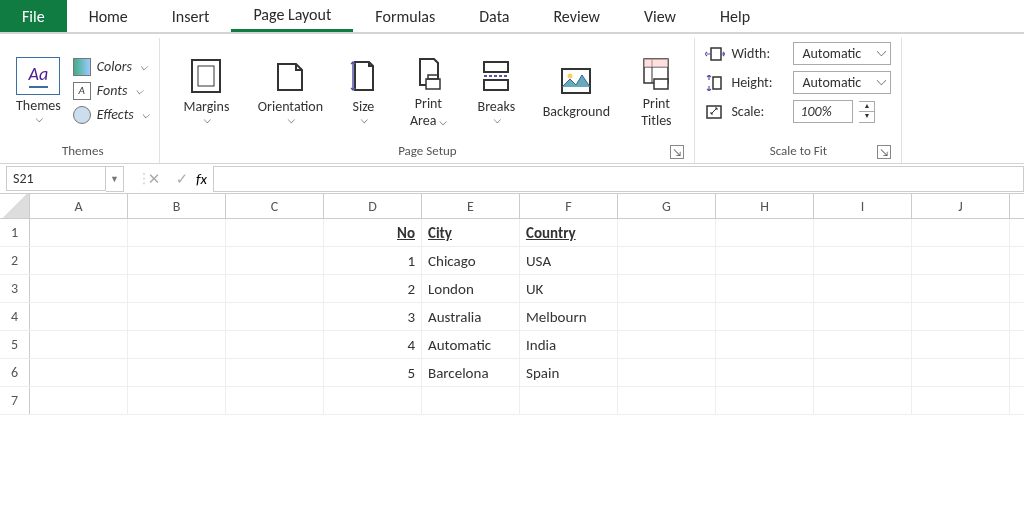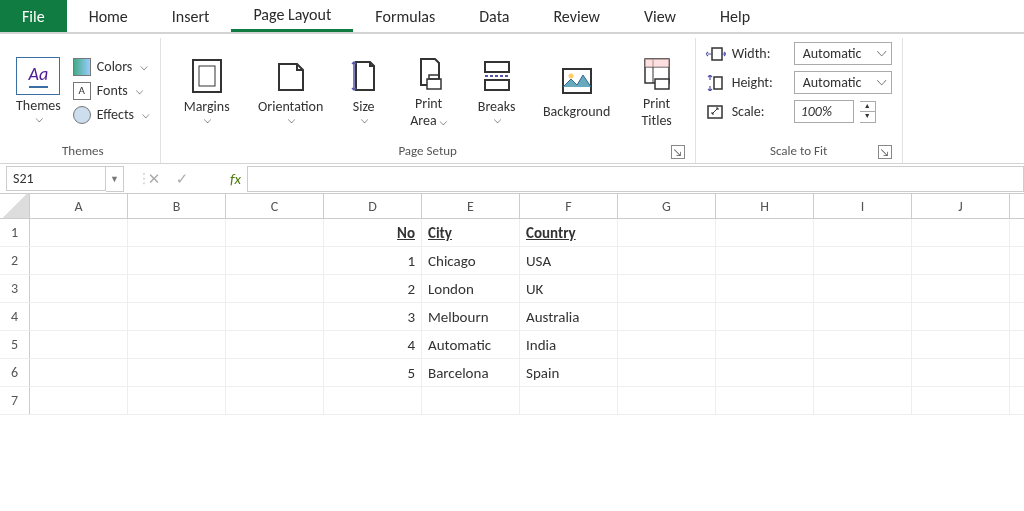--- a/index.html
+++ b/index.html
@@ -17,21 +17,21 @@
     .group-body { display: flex; align-items: center; gap: 12px; flex: 1; }
     .group-label-row { display: flex; justify-content: center; align-items: center; position: relative; height: 22px; }
     .group-label { font-size: 13px; color: #555; text-align: center; }
     .dialog-launcher { position: absolute; right: 0; bottom: 2px; width: 14px; height: 14px; border: 1px solid #888; display: flex; align-items: center; justify-content: center; font-size: 11px; color: #555; cursor: pointer; }
     
     
     .themes-main { display: flex; flex-direction: column; align-items: center; gap: 0; }
     .themes-icon { width: 44px; height: 38px; border: 1px solid #3a6ea5; display: flex; align-items: center; justify-content: center; font-size: 18px; color: #4c1d95; margin-bottom: 2px; font-style: italic; }
     .themes-icon-inner { border-bottom: 2px solid #3a6ea5; padding-bottom: 1px; }
     .themes-side { display: flex; flex-direction: column; gap: 6px; }
-    .themes-row { display: flex; align-items: center; gap: 6px; font-size: 14px; cursor: pointer; }
+    .themes-row { display: flex; align-items: center; gap: 6px; font-size: 14px; cursor: pointer; font-style: italic; }
     .sq-icon { width: 18px; height: 18px; border: 1px solid #777; display: inline-flex; align-items: center; justify-content: center; font-size: 11px; }
     .dd-arrow { font-size: 10px; margin-left: 2px; color: #555; }
     .vbtn-label { font-size: 14px; text-align: center; }
     
     
     .vbtn { display: flex; flex-direction: column; align-items: center; gap: 2px; cursor: pointer; width: 72px; }
     .vbtn svg { width: 40px; height: 40px; }
     .vbtn-label .dd-arrow { display: block; margin-top: -2px; }
     
     
@@ -44,21 +44,21 @@
     .spin { display: flex; flex-direction: column; border: 1px solid #aaa; border-left: 0; width: 16px; }
     .spin-btn { height: 10px; font-size: 7px; line-height: 8px; text-align: center; cursor: pointer; }
     .spin-btn:first-child { border-bottom: 1px solid #aaa; }
     
     
     .formula-bar { display: flex; align-items: center; height: 30px; border-bottom: 1px solid #ccc; background: #fff; padding-left: 6px; }
     .name-box { width: 100px; border: 1px solid #ccc; padding: 3px 6px; font-size: 14px; }
     .nb-dd { width: 18px; border: 1px solid #ccc; border-left: 0; height: 26px; display: flex; align-items: center; justify-content: center; font-size: 9px; color: #777; margin-right: 10px; }
     .fb-sep { width: 6px; color: #ccc; padding: 0 3px; }
     .fb-btn { width: 28px; text-align: center; color: #aaa; font-size: 15px; cursor: pointer; }
-    .fx-label { font-style: italic; font-size: 15px; color: #4d7c0f; margin-right: 6px; margin-left: 34px; }
+    .fx-label { font-style: italic; font-size: 15px; color: #000000; margin-right: 6px; }
     .formula-input { flex: 1; border: 1px solid #ccc; height: 26px; padding: 0 6px; }
     
     
     .grid-wrap { overflow: hidden; }
     .col-headers { display: flex; border-bottom: 1px solid #ccc; }
     .corner { width: 30px; height: 24px; background: linear-gradient(135deg, #fff 50%, #ddd 51%); border-right: 1px solid #ccc; }
     .col-header { width: 98px; height: 24px; border-right: 1px solid #ccc; display: flex; align-items: center; justify-content: center; font-size: 14px; color: #555; cursor: pointer; }
     .grid-row { display: flex; border-bottom: 1px solid #eee; height: 28px; }
     .row-header { width: 30px; border-right: 1px solid #ccc; display: flex; align-items: center; justify-content: center; font-size: 14px; color: #555; cursor: pointer; }
     .cell { width: 98px; height: 28px; border-right: 1px solid #eee; padding: 2px 6px; font-size: 15px; display: flex; align-items: center; cursor: cell; }
@@ -287,22 +287,22 @@
         <div class="cell"></div>
         <div class="cell"></div>
         <div class="cell"></div>
       </div>
       <div class="grid-row">
         <div class="row-header">4</div>
         <div class="cell"></div>
         <div class="cell"></div>
         <div class="cell"></div>
         <div class="cell num">3</div>
+        <div class="cell">Australia</div>
         <div class="cell overflow">Melbourn</div>
-        <div class="cell">Australia</div>
         <div class="cell"></div>
         <div class="cell"></div>
         <div class="cell"></div>
         <div class="cell"></div>
       </div>
       <div class="grid-row">
         <div class="row-header">5</div>
         <div class="cell"></div>
         <div class="cell"></div>
         <div class="cell"></div>

